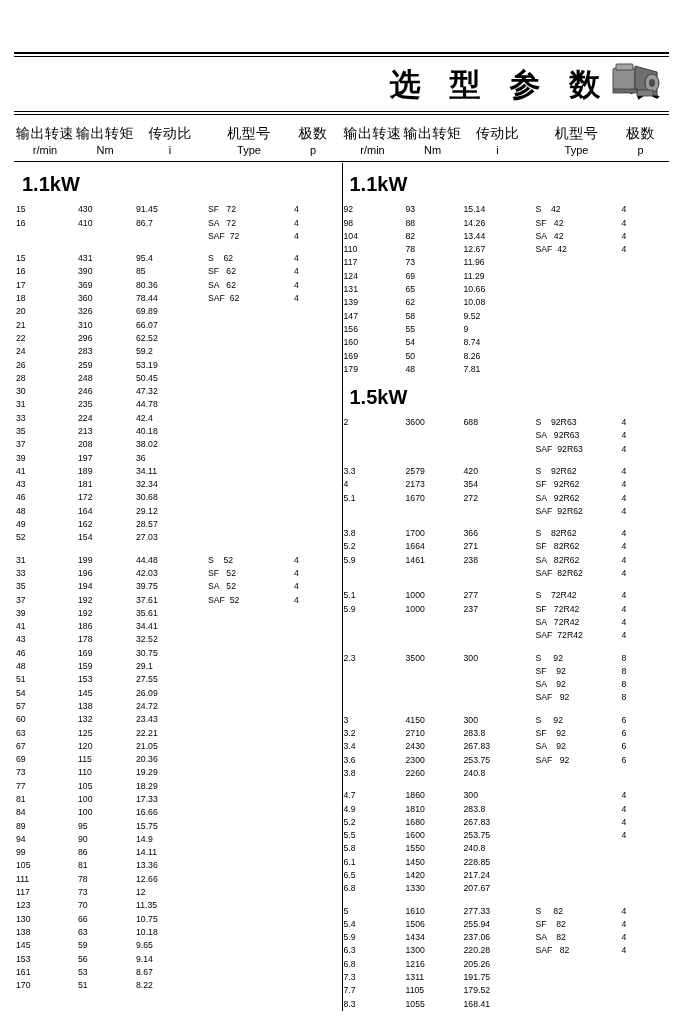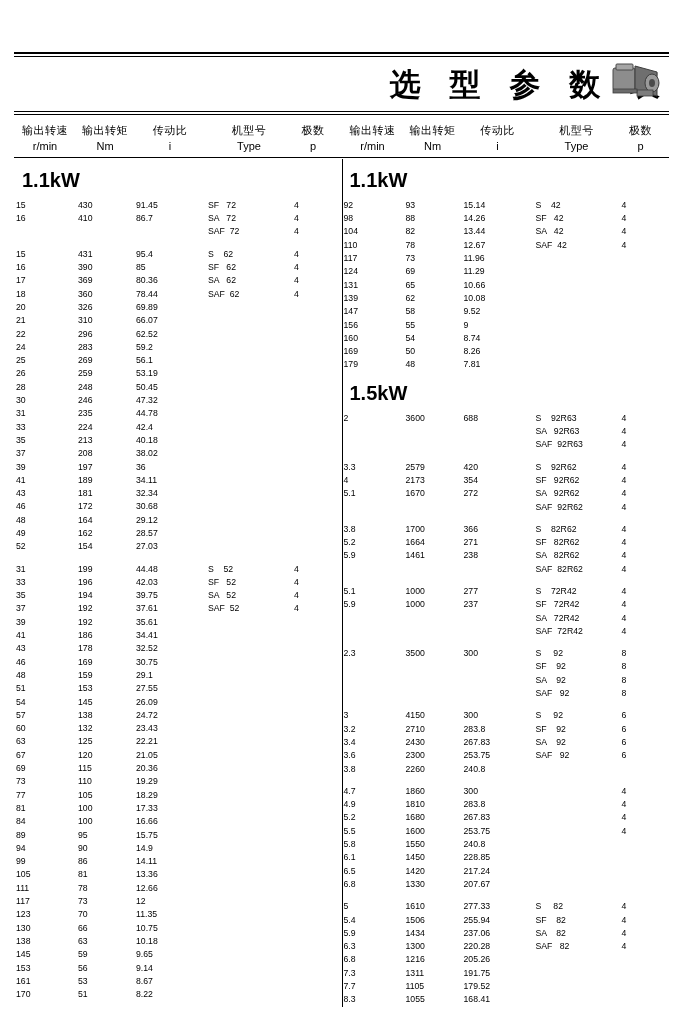--- a/index.html
+++ b/index.html
@@ -57,21 +57,21 @@
   .colhead-block {
     width: 50%;
     display: flex;
     position: relative;
   }
   .ch {
     font-size: 8.5px;
     text-align: center;
     line-height: 1.45;
   }
-  .ch .cn { font-family: "DejaVu Sans", sans-serif; font-size: 11px; letter-spacing: .5px;}
+  .ch .cn { font-family: "DejaVu Sans", sans-serif; font-size: 14px; letter-spacing: .5px;}
   .ch .en { font-size: 11px; }
   .w-speed { width: 62px; }
   .w-torque { width: 58px; }
   .w-ratio { width: 72px; }
   .w-type { width: 86px; }
   .w-poles { width: 42px; }
   
   .columns {
     display: flex;
     margin-top: 1px;
@@ -268,27 +268,20 @@
               <td class="c-poles"></td>
             </tr>
             <tr>
               <td class="c-speed">24</td>
               <td class="c-torque">283</td>
               <td class="c-ratio">59.2</td>
               <td class="c-type"></td>
               <td class="c-poles"></td>
             </tr>
             <tr>
-              <td class="c-speed">25</td>
-              <td class="c-torque">269</td>
-              <td class="c-ratio">56.1</td>
-              <td class="c-type"></td>
-              <td class="c-poles"></td>
-            </tr>
-            <tr>
               <td class="c-speed">26</td>
               <td class="c-torque">259</td>
               <td class="c-ratio">53.19</td>
               <td class="c-type"></td>
               <td class="c-poles"></td>
             </tr>
             <tr>
               <td class="c-speed">28</td>
               <td class="c-torque">248</td>
               <td class="c-ratio">50.45</td>

